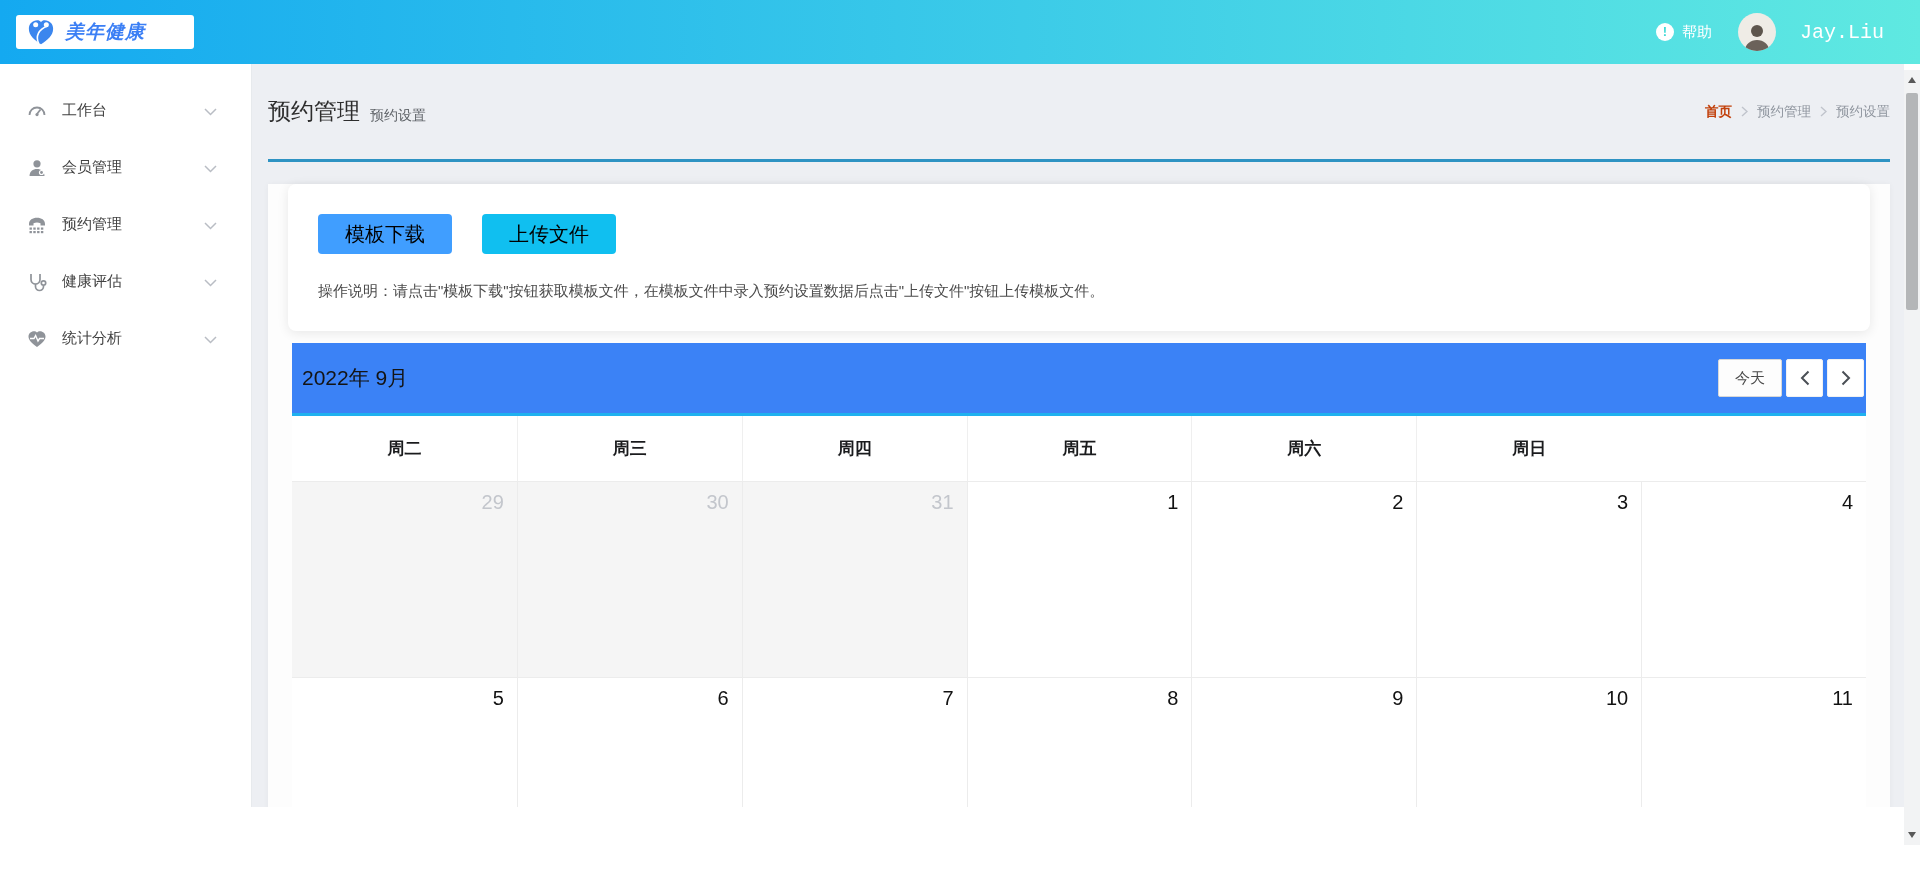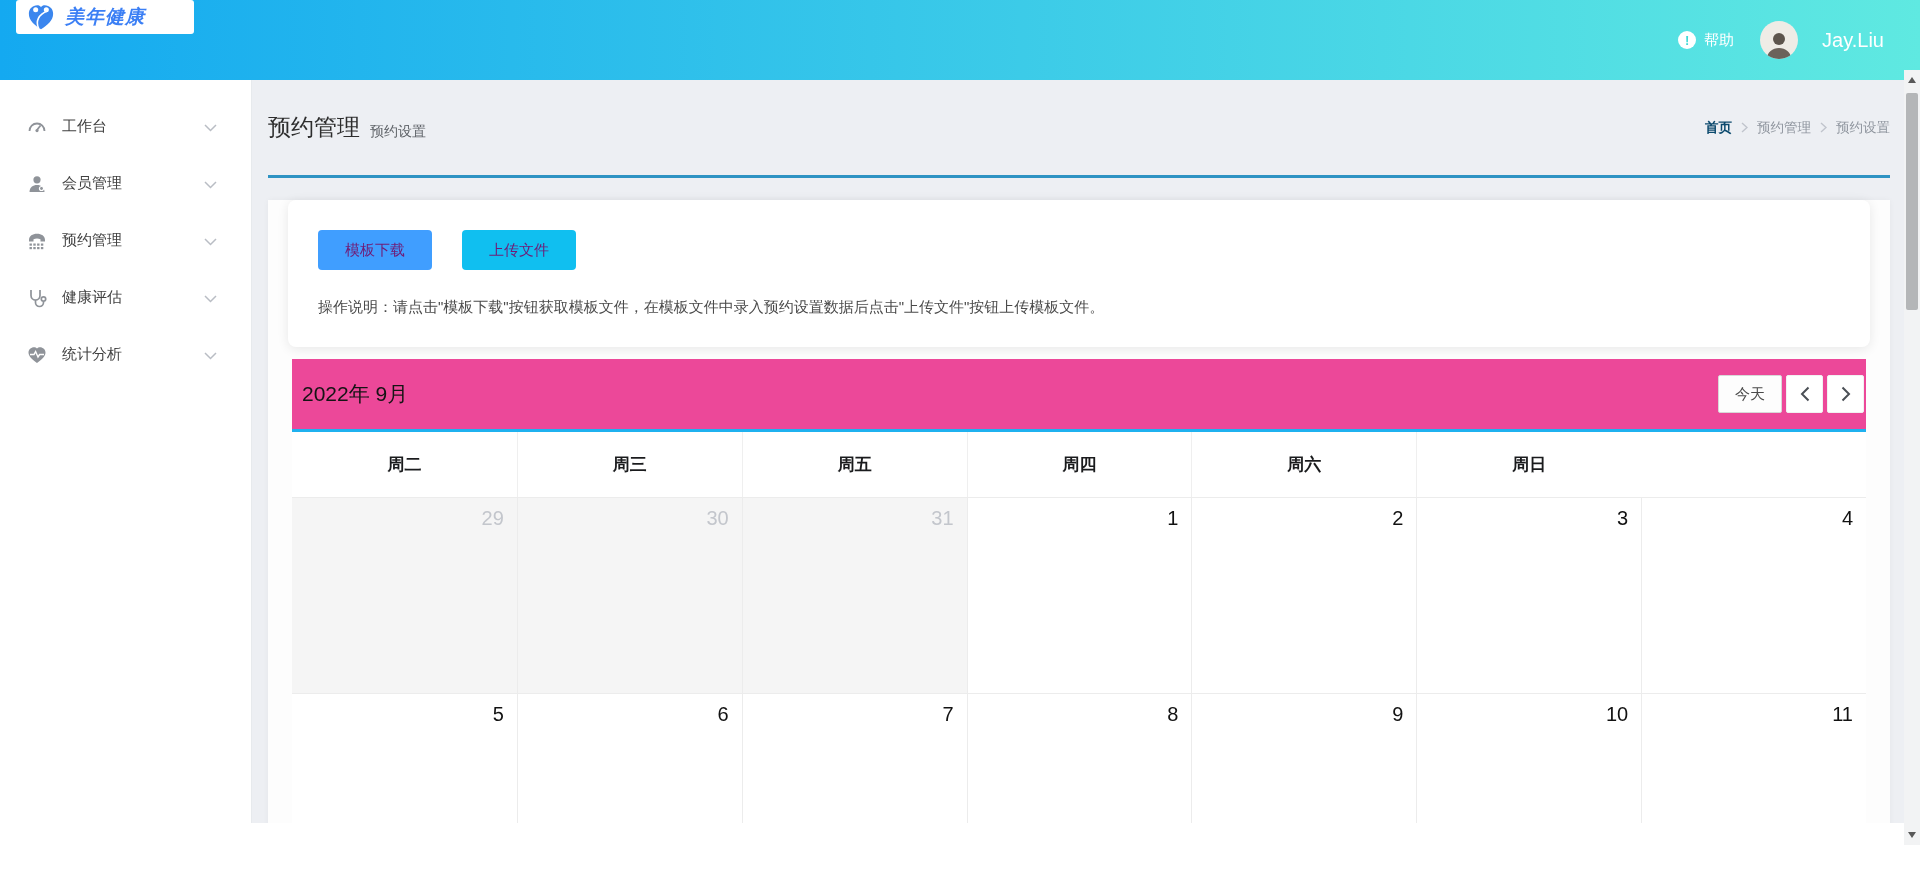--- a/index.html
+++ b/index.html
@@ -7,22 +7,22 @@
     --primary:#409eff; --upload:#10bff0;
     --divider:#2e93c3; --cal-border:#1fb1ef;
     --page-bg:#edeff3;
   }
   *{margin:0;padding:0;box-sizing:border-box;}
   html,body{width:1920px;height:892px;background:#fff;
     font-family:"Liberation Sans","DejaVu Sans",sans-serif;color:#333;}
   .app{position:relative;width:1920px;height:892px;overflow:hidden;background:#fff;}
 
   
-  .header{height:80px;display:flex;
-    background:linear-gradient(90deg,var(--grad-a),var(--grad-b));}
+  .header{height:64px;display:flex;align-items:center;
+    background:linear-gradient(90deg,var(--grad-a),var(--grad-b));font-family:Liberation Mono, monospace;}
   .logo-box{margin-left:16px;width:178px;height:34px;background:#fff;border-radius:3px;
     display:flex;align-items:center;padding:0 10px;gap:9px;}
   .brand{font-size:19px;font-weight:bold;font-style:italic;color:#3b7ff5;letter-spacing:1px;}
   .header-right{margin-left:auto;display:flex;align-items:center;margin-right:36px;color:#fff;}
   .help{display:flex;align-items:center;gap:8px;font-size:15px;cursor:pointer;}
   .help-badge{width:18px;height:18px;border-radius:50%;background:#fff;color:#3fd9d6;
     font-weight:bold;font-size:13px;display:flex;align-items:center;justify-content:center;line-height:1;}
   .user{display:flex;align-items:center;gap:24px;margin-left:26px;font-size:20px;cursor:pointer;}
   .avatar{width:38px;height:38px;border-radius:50%;background:#efece6;overflow:hidden;
     display:flex;align-items:flex-end;justify-content:center;}
@@ -33,38 +33,38 @@
   .side-item{height:57px;display:flex;align-items:center;padding:0 34px 0 26px;cursor:pointer;}
   .side-item .s-icon{width:22px;display:flex;justify-content:center;}
   .side-item .s-label{margin-left:14px;font-size:15px;color:#424242;}
   .side-item .s-caret{margin-left:auto;}
 
   .main{flex:1;background:var(--page-bg);padding:0 14px 0 16px;overflow:hidden;}
   .page-head{height:95px;display:flex;align-items:center;}
   .page-title{font-size:23px;font-weight:500;color:#2d2d2d;}
   .page-subtitle{font-size:14px;color:#5f6368;margin-left:10px;margin-top:8px;}
   .breadcrumb{margin-left:auto;display:flex;align-items:center;font-size:13.5px;}
-  .crumb-home{color:#0c4a6e;font-weight:bold;}
+  .crumb-home{color:#c2410c;font-weight:bold;}
   .crumb{color:#8f959e;}
   .crumb-sep{margin:0 9px;display:flex;align-items:center;}
   .divider{height:3px;background:var(--divider);}
 
   .card{background:#fdfdfd;height:645px;box-shadow:0 0 6px rgba(0,0,0,.04);}
   .panel{margin:22px 20px 0;background:#fff;border-radius:8px;
     box-shadow:0 2px 12px rgba(0,0,0,.09);padding:30px;}
   .btn-row{display:flex;gap:30px;}
-  .btn{height:40px;padding:0 27px;border:none;border-radius:4px;color:#701a75;
-    font-size:15px;font-family:inherit;cursor:pointer;}
+  .btn{height:40px;padding:0 27px;border:none;border-radius:4px;color:#000000;
+    font-size:20px;font-family:inherit;cursor:pointer;}
   .btn-download{background:var(--primary);}
   .btn-upload{background:var(--upload);}
   .instruction{margin-top:28px;font-size:15px;color:#4a4a4a;}
 
   
   .calendar{margin:12px 24px 0;}
-  .cal-head{height:70px;display:flex;align-items:center;background:#ec4899;padding:0 2px;}
+  .cal-head{height:70px;display:flex;align-items:center;background:#3b82f6;padding:0 2px;}
   .cal-title{font-size:21px;color:#141414;margin-left:8px;}
   .cal-controls{margin-left:auto;display:flex;align-items:flex-start;gap:4px;}
   .today-btn{height:38px;padding:0 16px;background:#fdfdfd;border:1px solid #d8d8d8;
     border-radius:2px;font-size:15px;color:#4a4a4a;font-family:inherit;cursor:pointer;}
   .nav-btn{width:37px;height:38px;background:#fff;border:1px solid #f1f1f1;border-radius:2px;
     display:flex;align-items:center;justify-content:center;cursor:pointer;}
   .grid{border-top:3px solid var(--cal-border);background:#fff;}
   .weekdays{display:grid;grid-template-columns:repeat(7,1fr);height:66px;border-bottom:1px solid #ececec;}
   .weekday{display:flex;align-items:center;justify-content:center;font-size:17px;
     font-weight:bold;color:#1a1b1d;border-left:1px solid #efefef;background:#fff;}
@@ -257,22 +257,22 @@
                     </svg>
                 </span>
               </button>
             </div>
           </div>
 
           <div class="grid">
             <div class="weekdays">
               <div class="weekday">周二</div>
               <div class="weekday">周三</div>
+              <div class="weekday">周四</div>
               <div class="weekday">周五</div>
-              <div class="weekday">周四</div>
               <div class="weekday">周六</div>
               <div class="weekday">周日</div>
             </div>
             <div class="cal-row">
               <div class="cell muted">29</div>
               <div class="cell muted">30</div>
               <div class="cell muted">31</div>
               <div class="cell">1</div>
               <div class="cell">2</div>
               <div class="cell">3</div>

